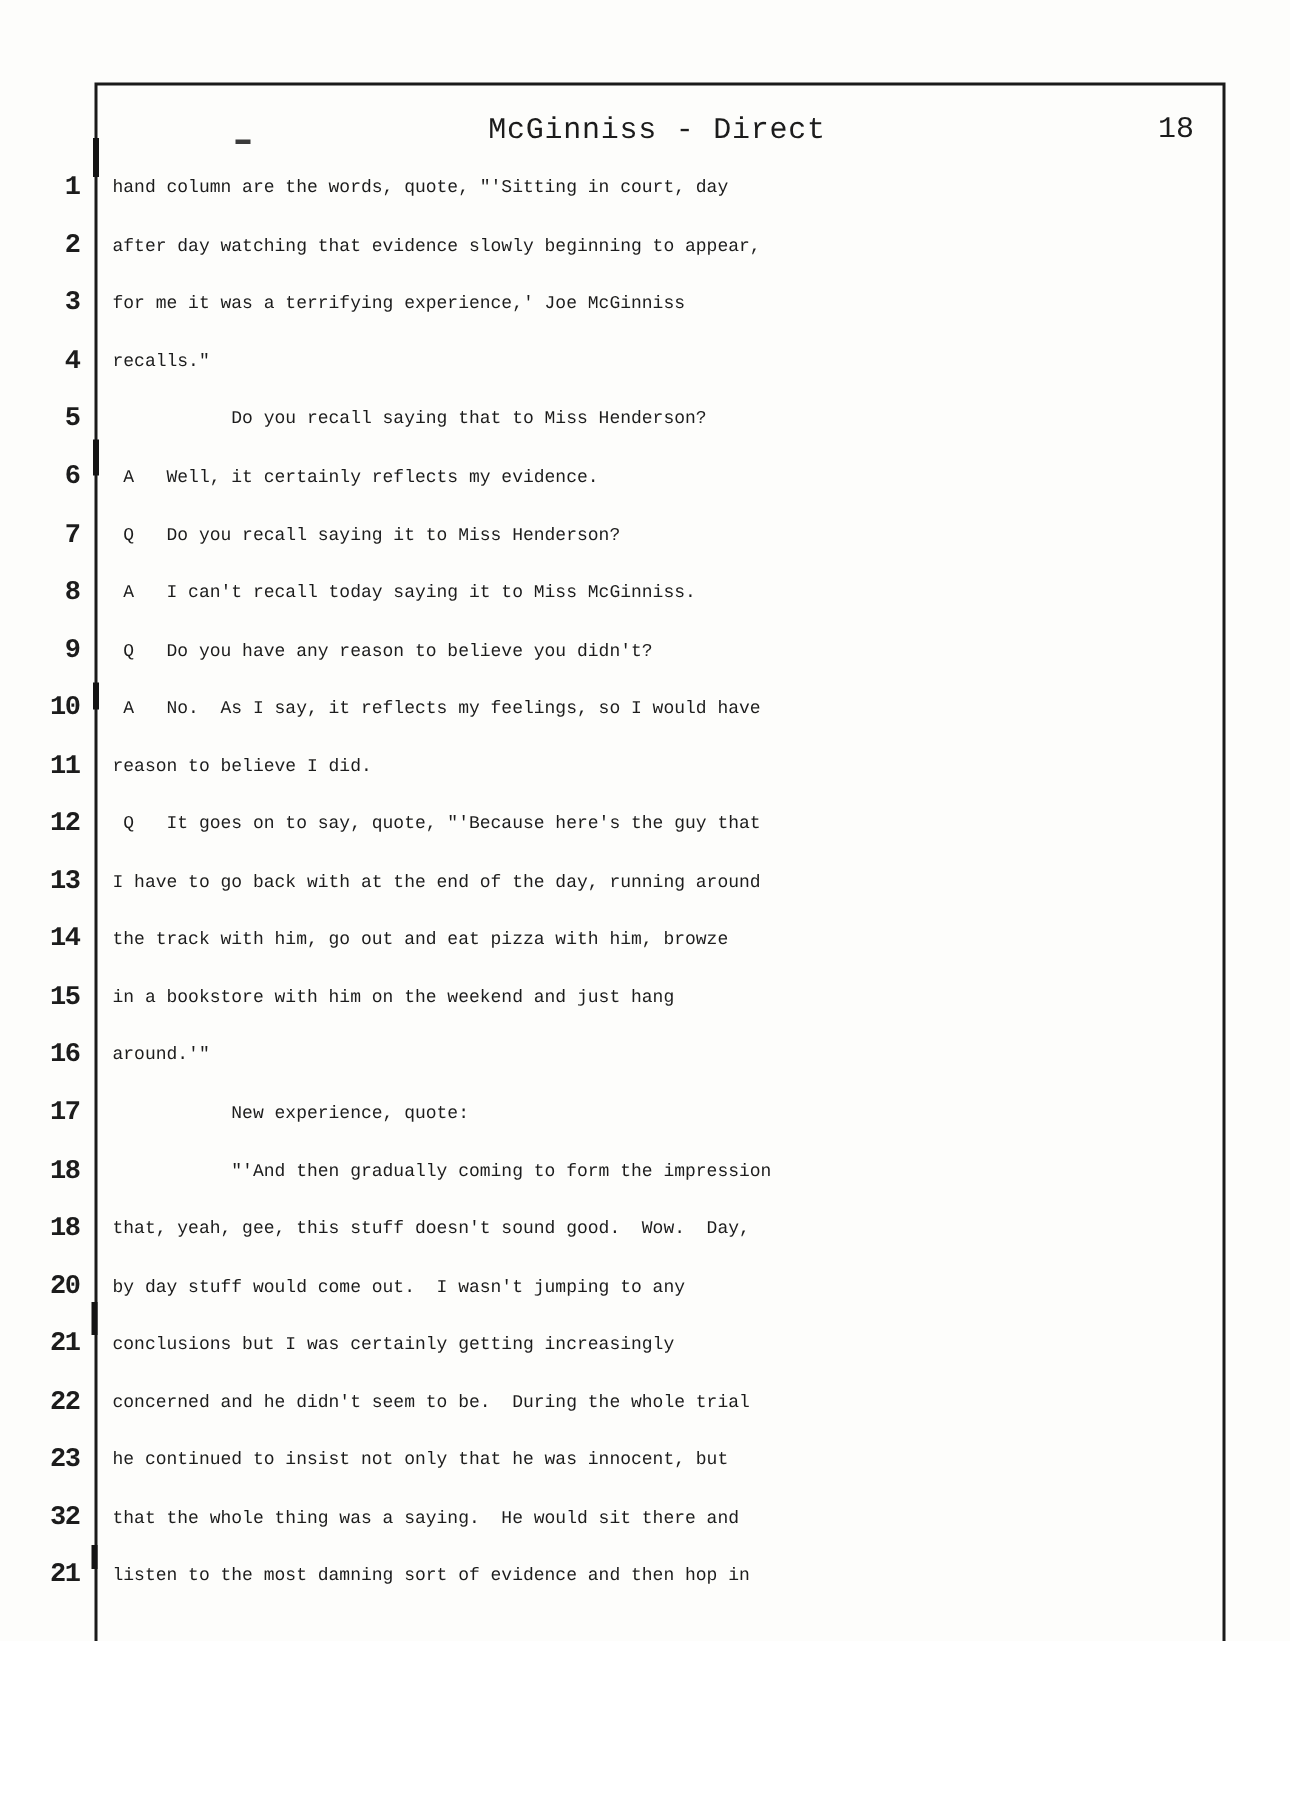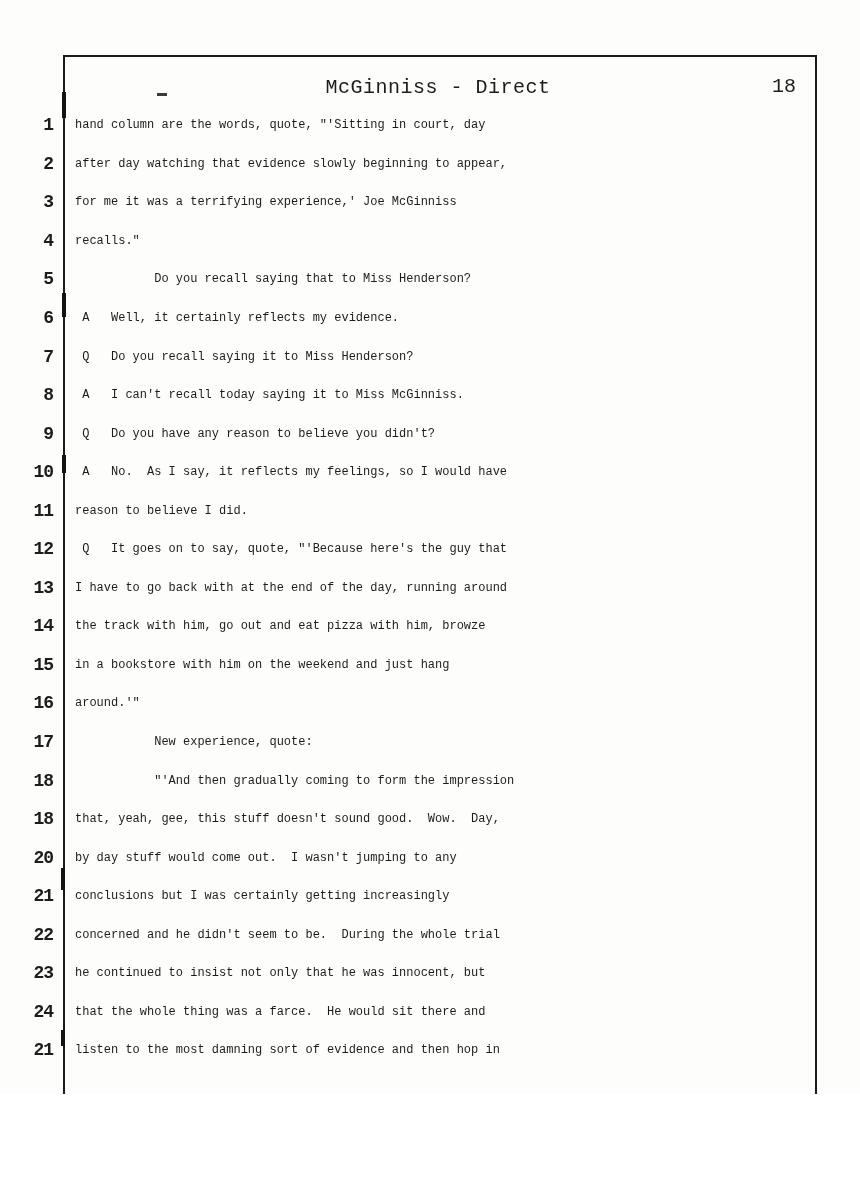--- a/index.html
+++ b/index.html
@@ -191,22 +191,22 @@
       </div>
       <div class="row">
         <span class="num">22</span>
         <span class="txt">concerned and he didn't seem to be.  During the whole trial</span>
       </div>
       <div class="row">
         <span class="num">23</span>
         <span class="txt">he continued to insist not only that he was innocent, but</span>
       </div>
       <div class="row">
-        <span class="num">24</span>
-        <span class="txt">that the whole thing was a farce.  He would sit there and</span>
+        <span class="num">32</span>
+        <span class="txt">that the whole thing was a saying.  He would sit there and</span>
       </div>
       <div class="row">
         <span class="num">21</span>
         <span class="txt">listen to the most damning sort of evidence and then hop in</span>
       </div>
     </div>
 
 </div>
 
 </body></html>

